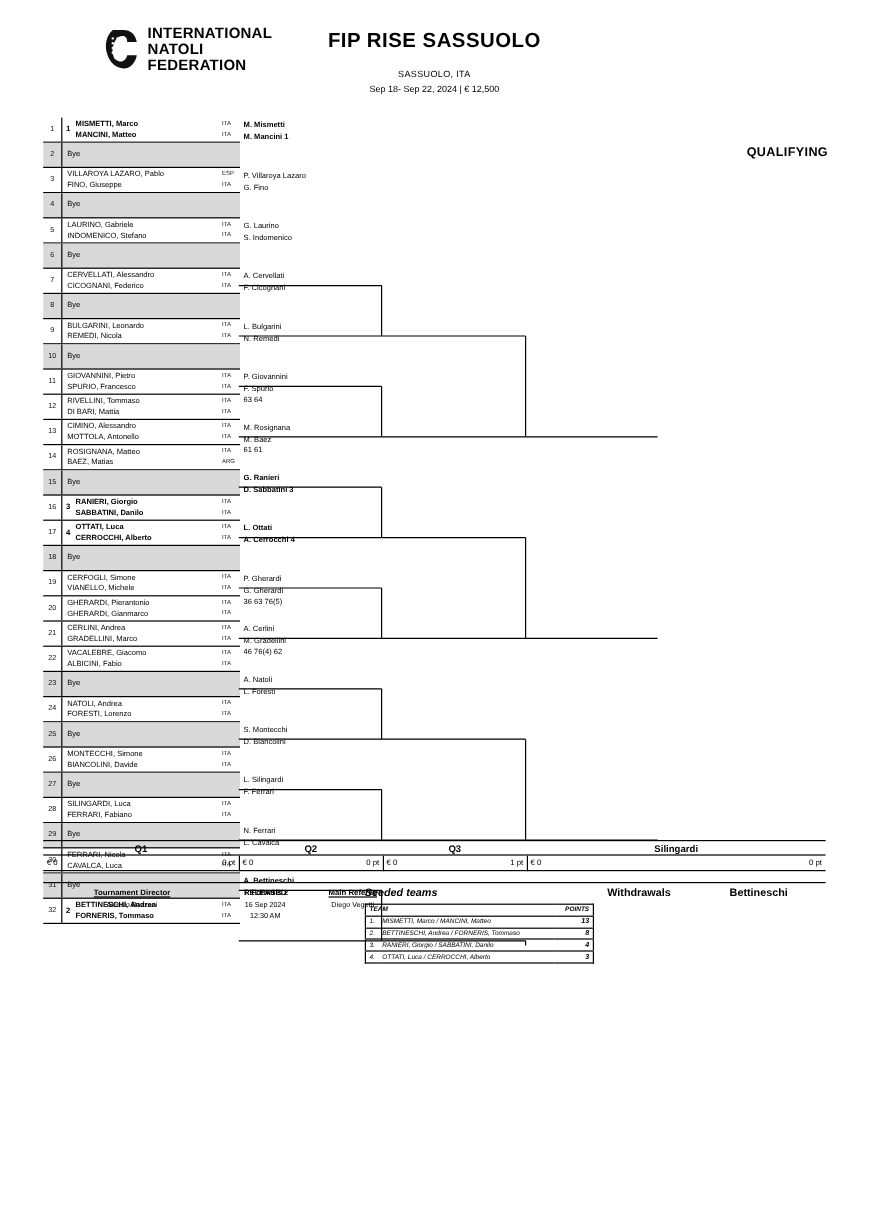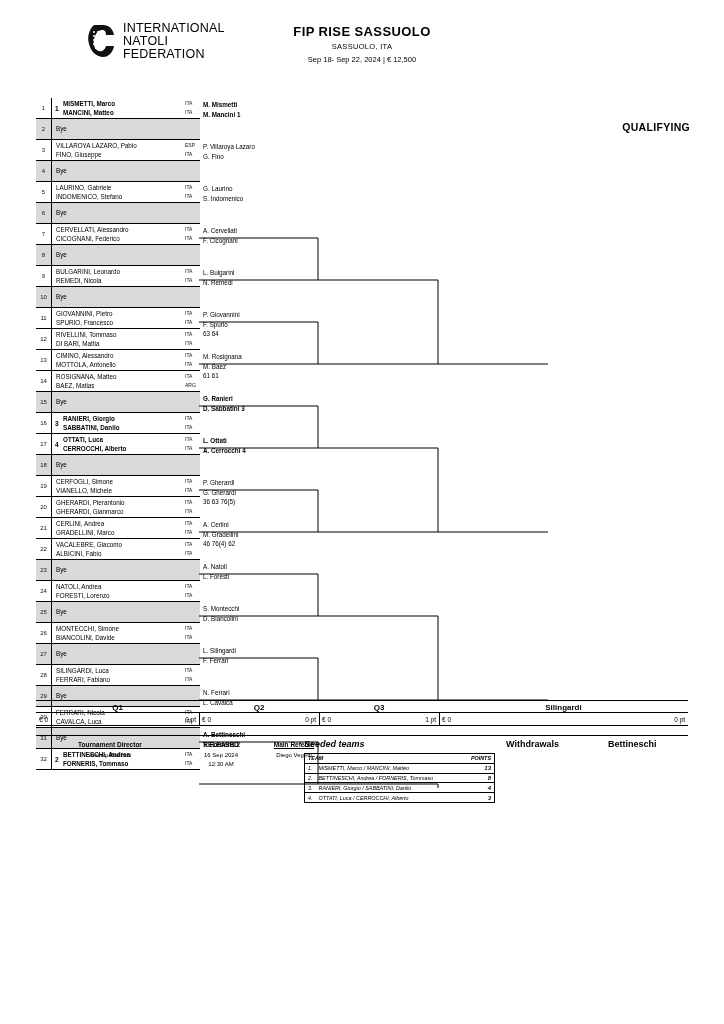--- a/index.html
+++ b/index.html
@@ -12,28 +12,28 @@
     position:relative;
     overflow:hidden;
   }
   .page { position:relative; width:724px; height:1024px; padding:0; }
 
   
   .header { position:relative; height:86px; }
   .logo-wrap { position:absolute; left:86px; top:22px; display:flex; align-items:center; gap:7px; }
   .logo-mark { width:30px; height:34px; position:relative; }
   .logo-mark svg { display:block; }
-  .logo-text { line-height:1.02; font-weight:normal; font-size:12.5px; letter-spacing:.2px; }
+  .logo-text { line-height:1.02; font-weight:bold; font-size:12.5px; letter-spacing:.2px; }
   .logo-text div:nth-child(1){ font-size:12.5px; }
   .logo-text div:nth-child(2){ font-size:12.5px; }
   .logo-text div:nth-child(3){ font-size:12.5px; }
 
   .title-block { position:absolute; left:0; right:0; top:24px; text-align:center; }
-  .ev-title { font-size:13px; font-weight:bold; letter-spacing:.4px; }
-  .ev-city { font-size:7.5px; margin-top:3px; letter-spacing:.3px; }
+  .ev-title { font-size:17px; font-weight:bold; letter-spacing:.4px; }
+  .ev-city { font-size:7.5px; margin-top:13px; letter-spacing:.3px; }
   .ev-dates { font-size:7.5px; margin-top:4px; }
 
   .qualifying-label {
     position:absolute; right:34px; top:89px;
     font-size:10.5px; font-weight:bold; letter-spacing:.3px;margin-top:32px;
   }
 
   
   .draw { position:relative; margin-top:12px; height:690px; }
 

